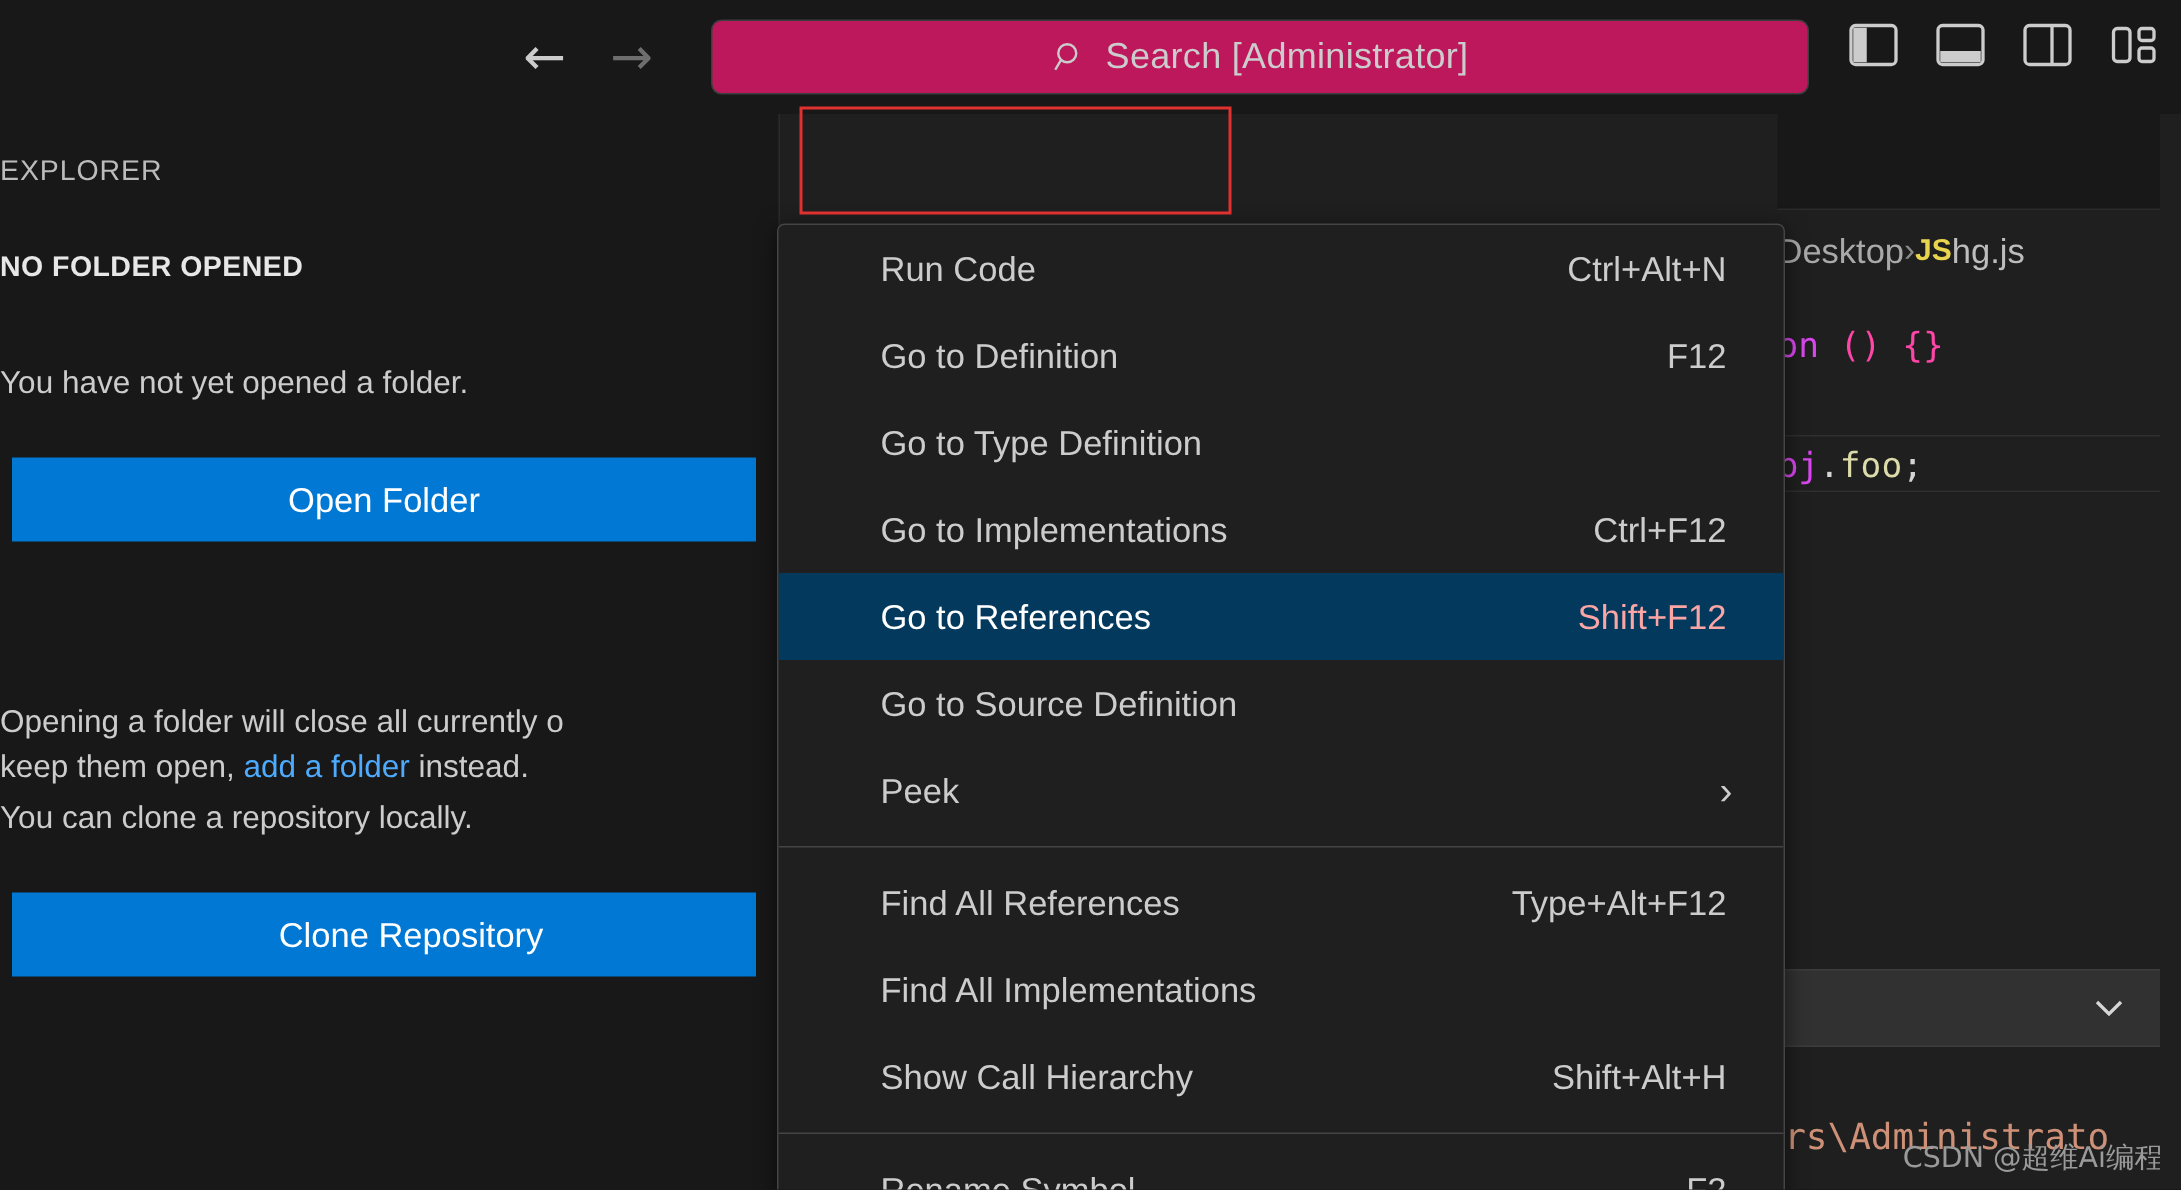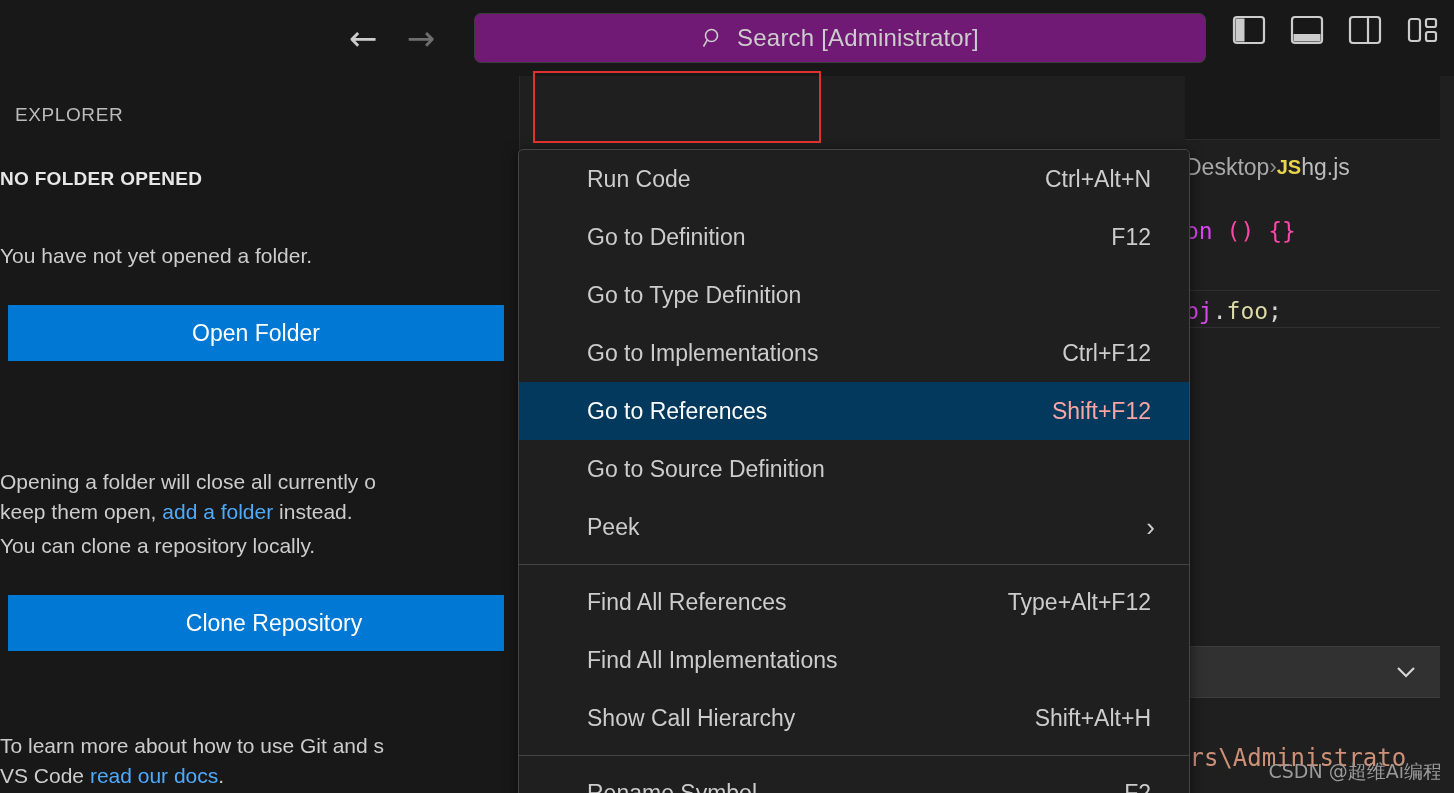--- a/index.html
+++ b/index.html
@@ -24,21 +24,21 @@
   .nav-arrow {
     color: #cccccc; font-size: 34px; line-height: 48px;
     width: 36px; text-align: center; cursor: pointer;
     font-family: "DejaVu Sans", sans-serif;
   }
   .nav-arrow.disabled { color: #6e6e6e; }
 
   .qinput {
     position: absolute; left: 474px; top: 13px;
     width: 732px; height: 50px;
-    background: #701a75;
+    background: #be185d;
     border: 1px solid #3d3d3d;
     border-radius: 7px;
     display: flex; align-items: center; justify-content: center;
     cursor: text;
   }
   .qinput .qtext {
     color: #cccccc; font-size: 24px; letter-spacing: .2px;
     display: flex; align-items: center; gap: 12px;
     font-family: "Liberation Sans", sans-serif;
   }
@@ -58,21 +58,21 @@
 
   
   .sidebar {
     position: absolute; left: -24px; top: 0; width: 544px; height: 717px;
     background: #181818;
     border-right: 1px solid #2b2b2b;
     overflow: hidden;
   }
   .sidebar-title {
     position: absolute; left: 24px; top: 28px;
-    font-size: 19px; color: #bbbbbb; letter-spacing: .6px; margin-left: 15px;
+    font-size: 19px; color: #bbbbbb; letter-spacing: .6px;
   }
   .sidebar-section-header {
     position: absolute; left: 24px; top: 92px;
     font-size: 19px; font-weight: bold; color: #e7e7e7; letter-spacing: .3px;
   }
   .sb-p {
     position: absolute; left: 24px; width: 500px;
     font-size: 21px; line-height: 30px; color: #cccccc;
   }
   .sb-p.l1 { top: 165px; }
@@ -289,21 +289,20 @@
       <div class="sb-p l1">You have not yet opened a folder.</div>
 
       <button class="sb-btn b1">Open Folder</button>
 
       <div class="sb-p l2"><span>Opening a folder will close all currently o</span><br><span>keep them open, </span><span class="sb-link">add a folder</span><span> instead.</span></div>
 
       <div class="sb-p l3" style="top:455px">You can clone a repository locally.</div>
 
       <button class="sb-btn b2" style="top:519px">Clone Repository</button>
 
-      <div class="sb-p l4" style="top:655px"><span>To learn more about how to use Git and s</span><br><span>VS Code </span><span class="sb-link">read our docs</span><span>.</span></div>
     </div>
 
     <div class="ctxmenu">
 
       <div class="mi">
         <span class="mlabel">Run Code</span>
         <span class="mkey">Ctrl+Alt+N</span>
       </div>
       <div class="mi">
         <span class="mlabel">Go to Definition</span>

